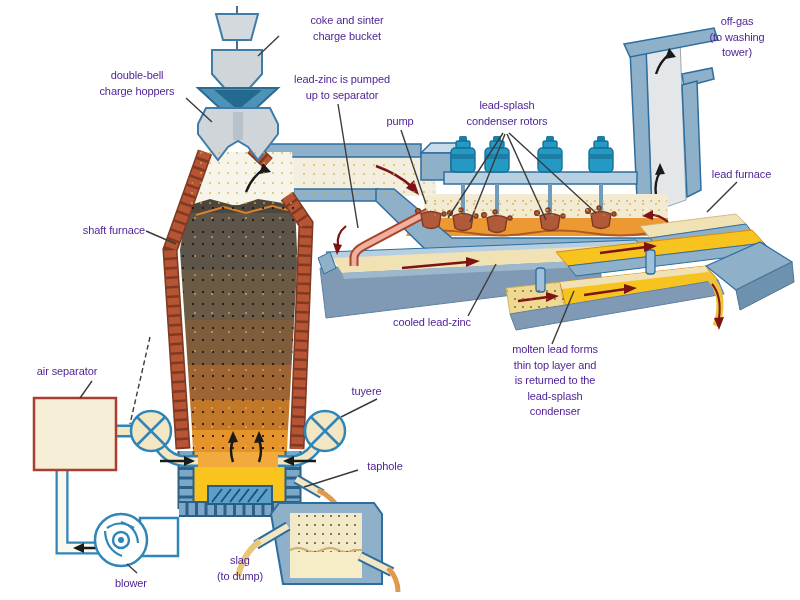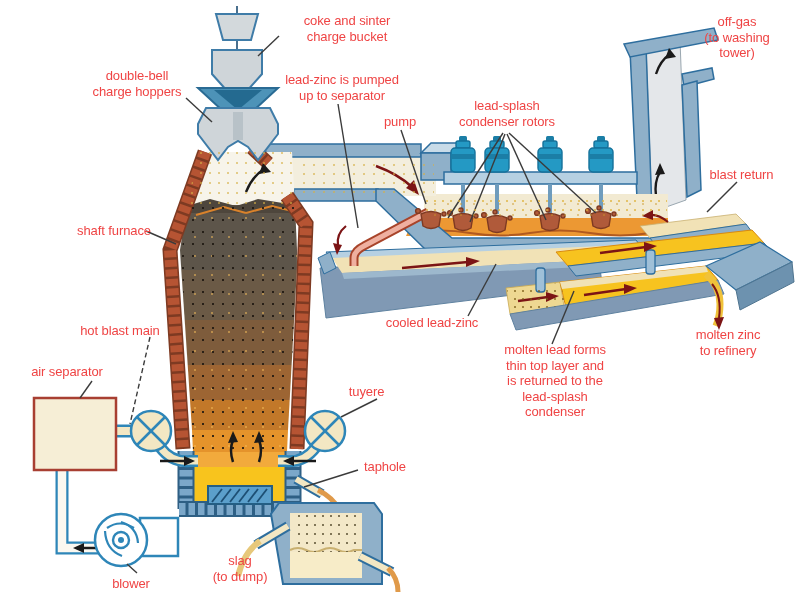--- a/index.html
+++ b/index.html
@@ -20,21 +20,21 @@
   .tex-pool{clip-path:polygon(425px 195px,667px 195px,667px 217px,425px 217px);
       background-image:radial-gradient(circle at 3px 3px, rgba(223,178,60,.7) 1.2px, transparent 1.5px),
                        radial-gradient(circle at 6px 6px, rgba(200,150,40,.45) 1px, transparent 1.3px);
       background-size:8px 9px,13px 11px;}
   .tex-slag{clip-path:polygon(292px 514px,360px 514px,360px 552px,292px 552px);
       background-image:radial-gradient(circle at 3px 3px, rgba(90,80,50,.75) 1px, transparent 1.3px);
       background-size:8px 9px;}
   .tex-cool{clip-path:polygon(507px 289px,561px 283px,565px 305px,511px 313px);
       background-image:radial-gradient(circle at 3px 3px, rgba(120,90,20,.65) 1px, transparent 1.3px);
       background-size:8px 8px;}
-  .lbl{position:absolute;font-size:13px;line-height:15.5px;color:#ef4444;
+  .lbl{position:absolute;font-size:11px;line-height:15.5px;color:#4c1d95;
        text-align:center;white-space:pre-line;letter-spacing:-0.1px;}
 </style>
 </head>
 <body>
 
 <div class="stage">
 <svg width="800" height="600" viewBox="0 0 800 600">
 
   <g>
     <polygon points="646,46 680,40 686,200 652,212" fill="#e4e7ea" stroke="#9aa7b0" stroke-width="1"></polygon>
@@ -354,30 +354,27 @@
 <div class="lbl" style="left:62px;top:68px;width:150px">double-bell
 charge hoppers</div>
 <div class="lbl" style="left:260px;top:72px;width:164px">lead-zinc is pumped
 up to separator</div>
 <div class="lbl" style="left:372px;top:114px;width:56px">pump</div>
 <div class="lbl" style="left:425px;top:98px;width:164px">lead-splash
 condenser rotors</div>
 <div class="lbl" style="left:678px;top:14px;width:118px">off-gas
 (to washing
 tower)</div>
-<div class="lbl" style="left:694px;top:167px;width:95px">blast return</div>
+<div class="lbl" style="left:694px;top:167px;width:95px">lead furnace</div>
 <div class="lbl" style="left:54px;top:223px;width:120px">shaft furnace</div>
 <div class="lbl" style="left:352px;top:315px;width:160px">cooled lead-zinc</div>
-<div class="lbl" style="left:50px;top:323px;width:140px">hot blast main</div>
 <div class="lbl" style="left:10px;top:364px;width:114px">air separator</div>
 <div class="lbl" style="left:334px;top:384px;width:65px">tuyere</div>
 <div class="lbl" style="left:345px;top:459px;width:80px">taphole</div>
 <div class="lbl" style="left:180px;top:553px;width:120px">slag
 (to dump)</div>
-<div class="lbl" style="left:662px;top:327px;width:132px">molten zinc
-to refinery</div>
 <div class="lbl" style="left:478px;top:342px;width:154px">molten lead forms
 thin top layer and
 is returned to the
 lead-splash
 condenser</div>
 <div class="lbl" style="left:95px;top:576px;width:72px">blower</div>
 </div>
 
 </body></html>

